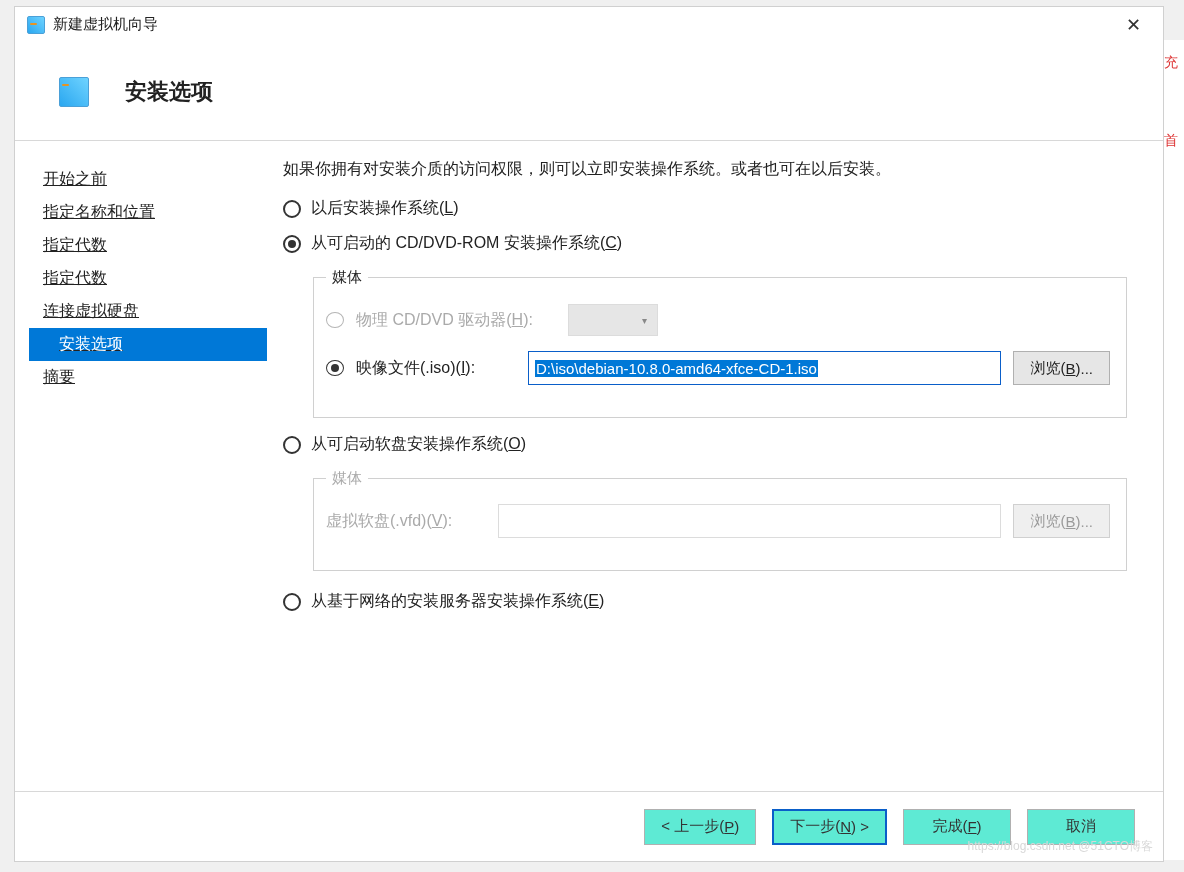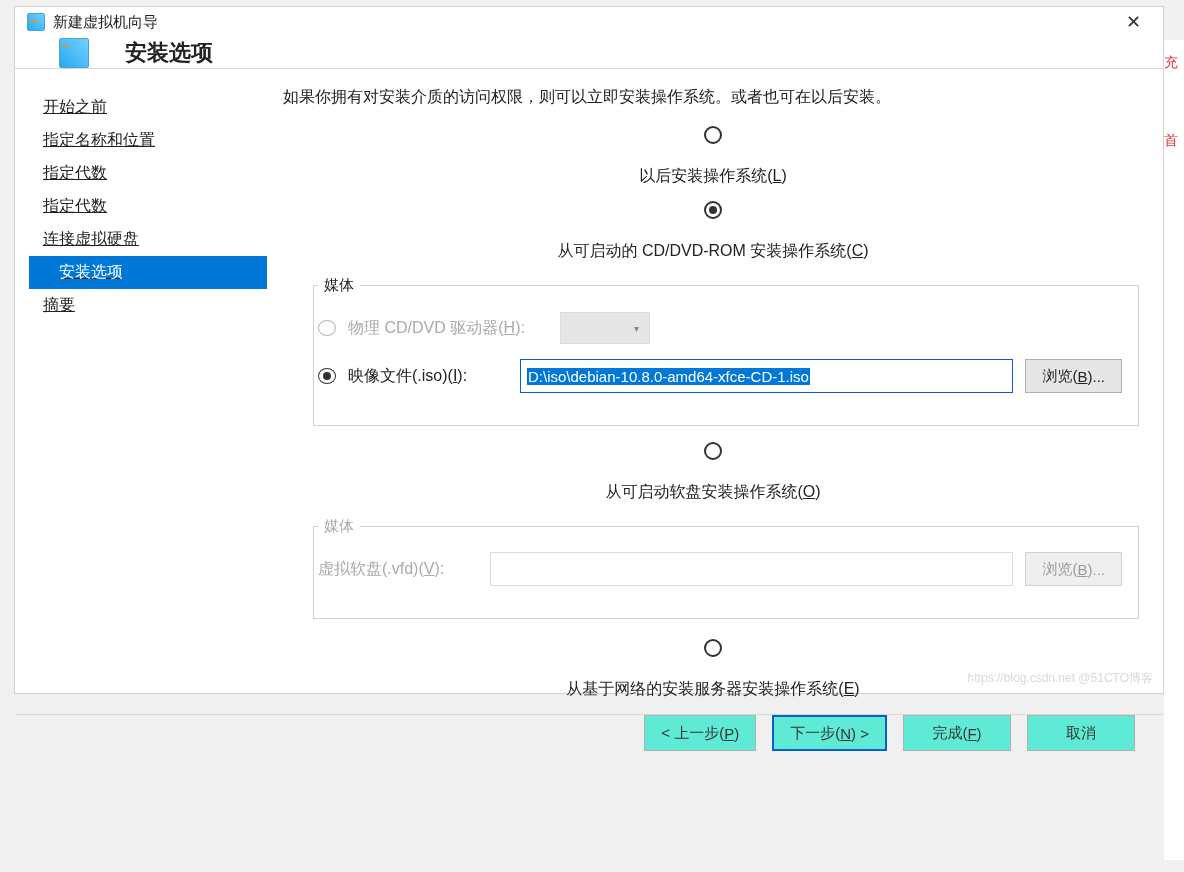--- a/index.html
+++ b/index.html
@@ -12,21 +12,21 @@
     width: 1184px;
     height: 872px;
     position: relative;
     overflow: hidden;
   }
   .window {
     position: absolute;
     left: 14px;
     top: 6px;
     width: 1150px;
-    height: 688px;
+    height: 856px;
     background: #fff;
     border: 1px solid #d0d0d0;
     display: flex;
     flex-direction: column;
   }
   .titlebar {
     height: 36px;
     display: flex;
     align-items: center;
     padding: 0 12px;
@@ -50,29 +50,29 @@
     width: 252px;
     padding: 22px 0 0 14px;
     font-size:16px;
     color:#222;
     text-decoration:underline;
   }
   .sidebar .item { padding: 6px 10px 6px 14px; cursor:pointer; }
   .sidebar .item.selected { background:#0078d7; color:#fff; padding-left:30px; }
   .content { flex:1; padding: 18px 20px 0 16px; font-size:16px; color:#222; }
   .desc { margin-bottom:18px; }
-  .radio-row { display:flex; align-items:center; gap:22px; margin-bottom:14px;flex-direction:column; }
+  .radio-row { display:flex; align-items:center; gap:10px; margin-bottom:14px; }
   .radio {
     width:18px; height:18px; border:2px solid #333; border-radius:50%; display:inline-flex; align-items:center; justify-content:center; flex:0 0 18px;
   }
   .radio.disabled { border-color:#b5b5b5; }
   .radio.selected::after { content:""; width:8px; height:8px; background:#333; border-radius:50%; }
   .radio.small { width:16px; height:16px; border-width:1.5px; }
   fieldset.group {
-    border:1px solid #d0d0d0; margin:0 4px 16px 30px; padding:14px 16px 20px 4px;
+    border:1px solid #d0d0d0; margin:0 16px 16px 30px; padding:14px 16px 20px 12px;
   }
   fieldset.group.disabled { color:#aaa; }
   fieldset.group legend { padding:0 6px; font-size:15px; }
   .row { display:flex; align-items:center; gap:12px; margin-bottom:10px; min-height:38px; }
   .row .label { min-width:200px; }
   .row .label.disabled { color:#aaa; }
   .combo {
     width:90px; height:32px; background:#e6e6e6; border:1px solid #dcdcdc; display:inline-flex; align-items:center; justify-content:flex-end; padding-right:10px; color:#888;
   }
   .combo::after { content:"\25BE"; font-size:10px; }

